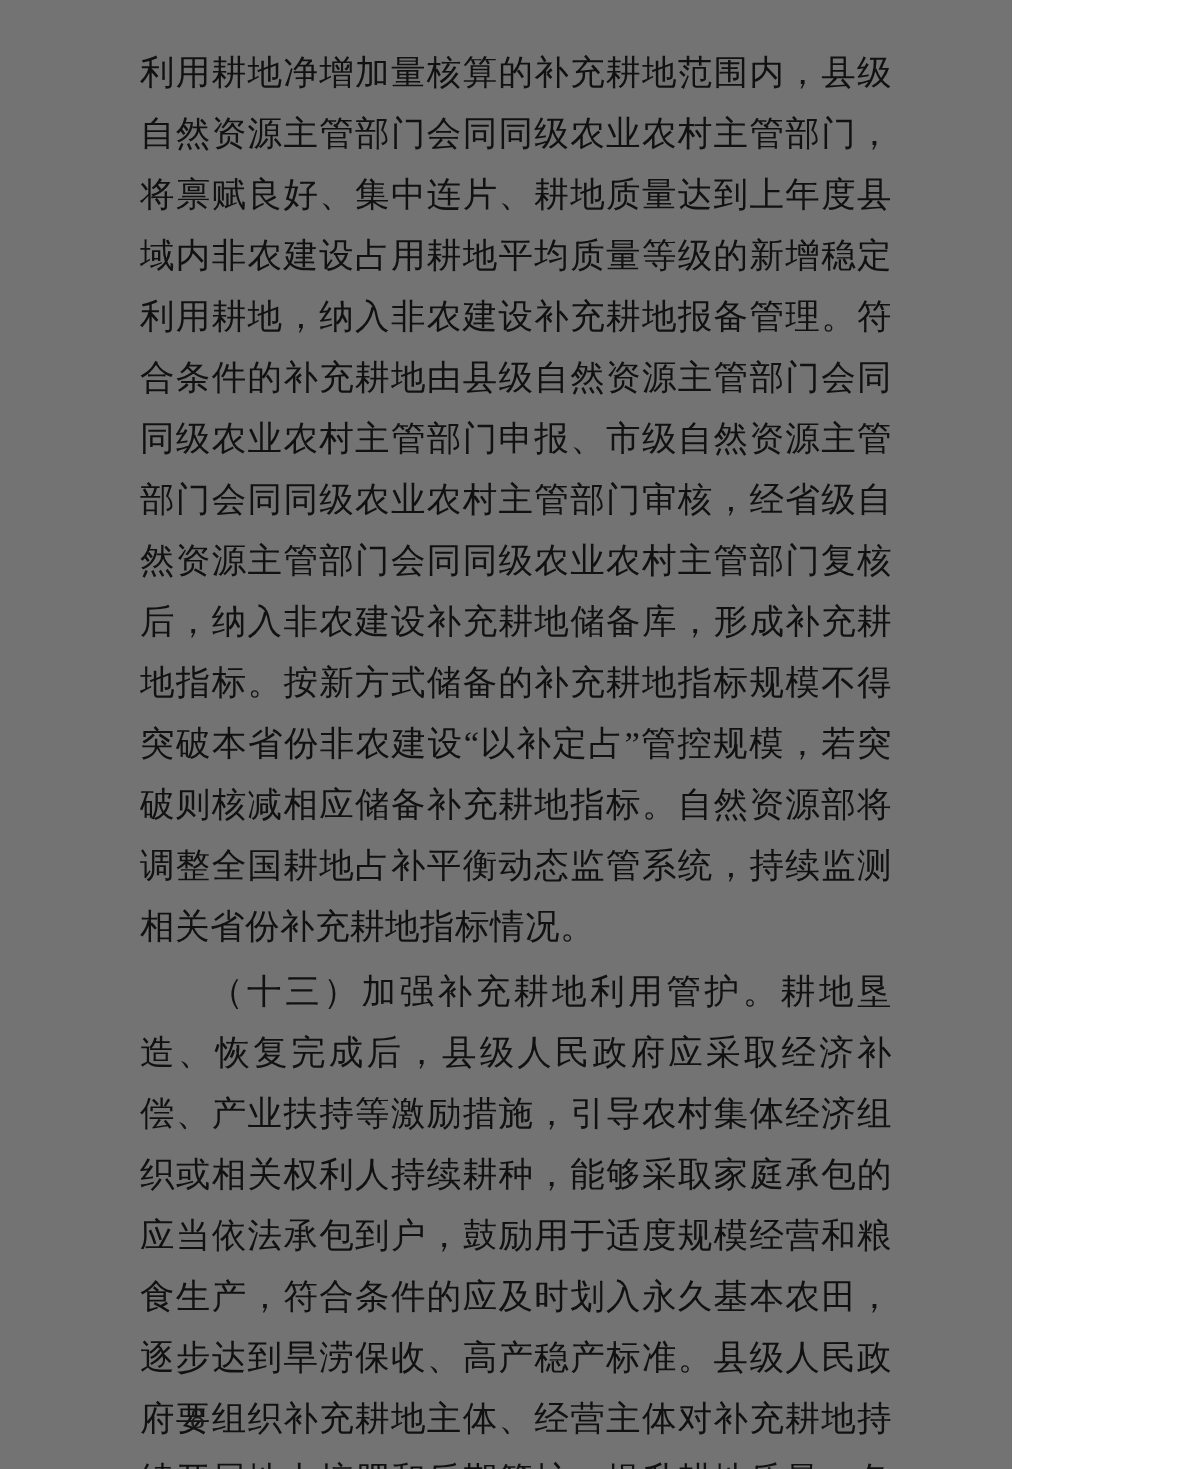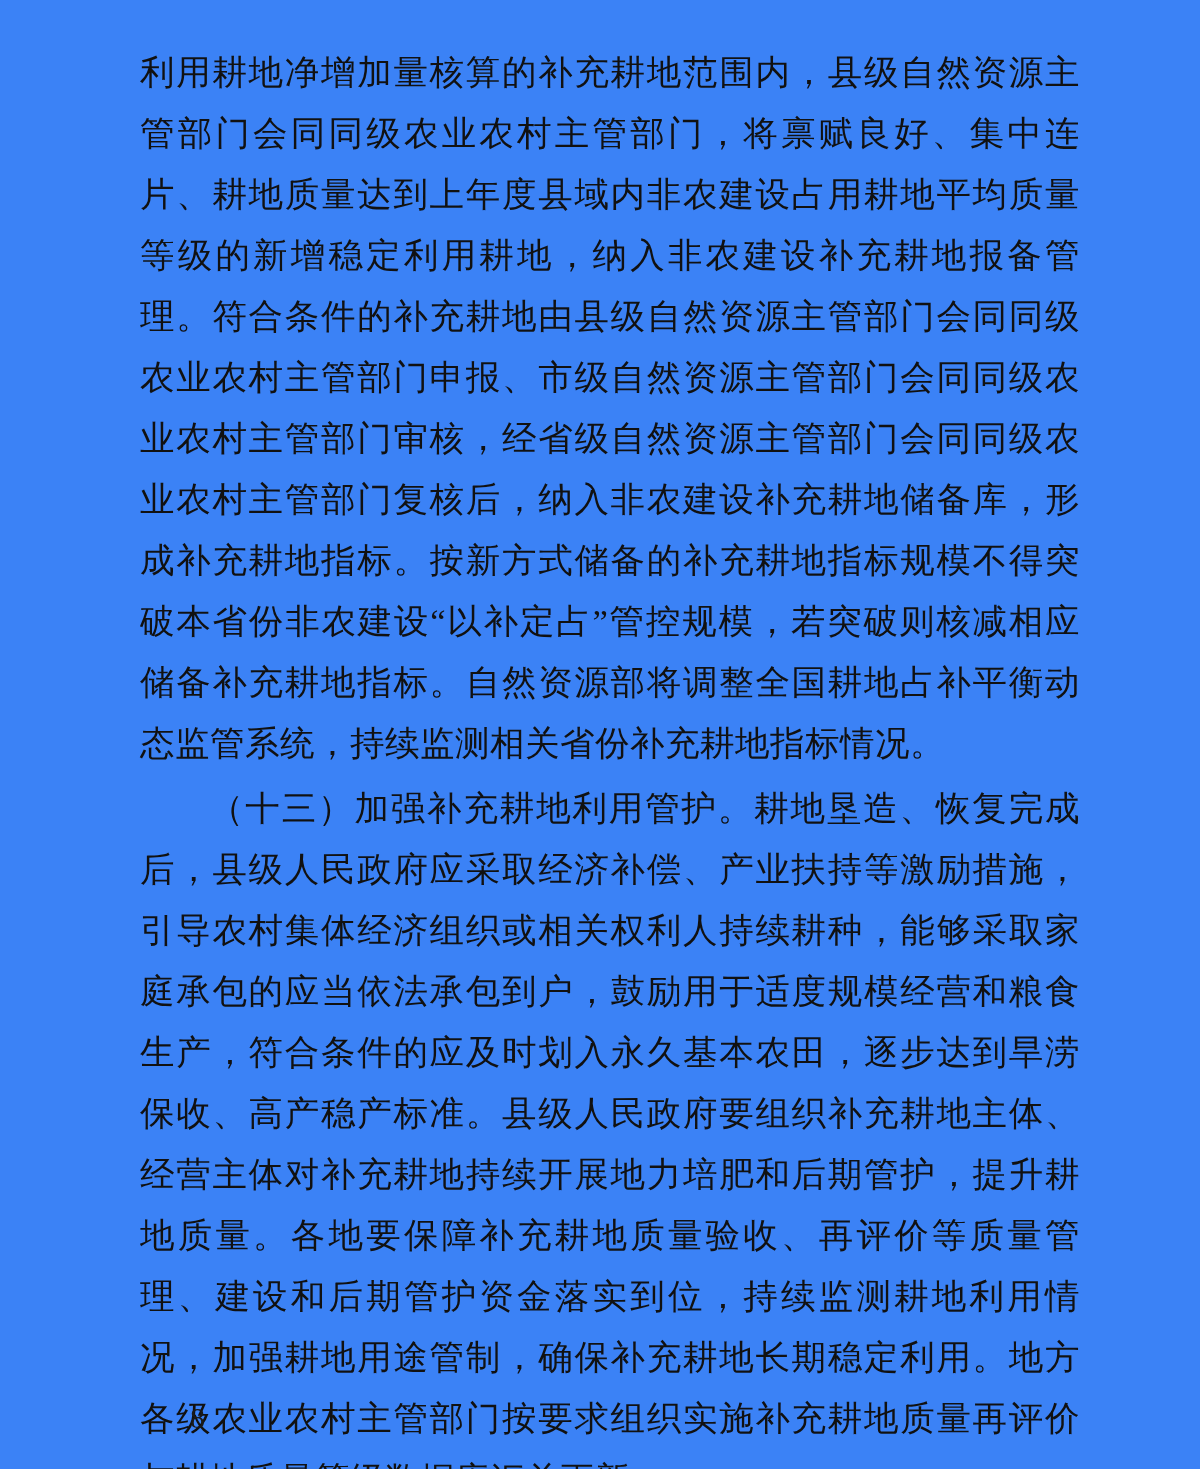--- a/index.html
+++ b/index.html
@@ -10,25 +10,25 @@
   body {
     width: 1200px;
     height: 1469px;
     font-family: "Liberation Serif", "DejaVu Serif", serif;
     color: #1a1a1a;
     position: relative;
     overflow: hidden;
   }
   .page {
     box-sizing: border-box;
-    width: 1200px;
+    width: 1012px;
     height: 1469px;
     padding: 42px 120px 0 140px;
     position: relative;
-    background: #3b82f6;
+    background: #737373;
   }
   .doc-body {
     font-size: 34.5px;
     line-height: 61px;
     text-align: justify;
     text-justify: inter-ideograph;
     letter-spacing: 0.5px;
     color: #111;
   }
   .para {

